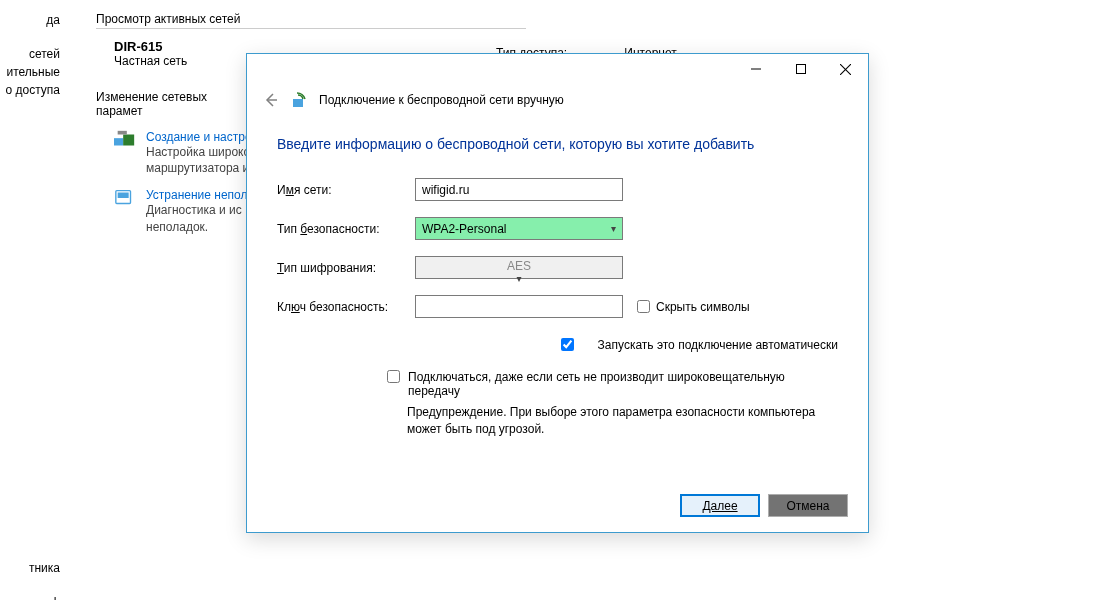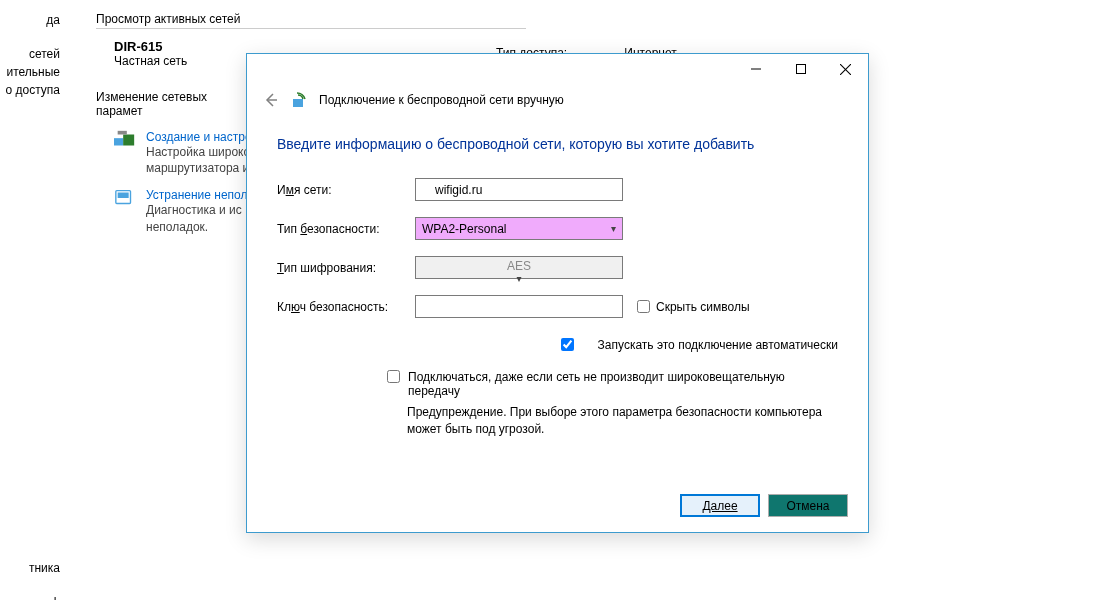--- a/index.html
+++ b/index.html
@@ -30,35 +30,35 @@
     .back-arrow { width: 20px; height: 20px; display: flex; align-items: center; justify-content: center; color: #606060; }
     .dlg-icon { width: 18px; height: 18px; }
     .dlg-title { font-size: 12px; color: #000; }
 
     .dlg-body { padding: 12px 30px 10px 30px; }
     .headline { color: #003399; font-size: 14px; font-weight: 400; margin-bottom: 26px; }
 
     .form-row { display: flex; align-items: center; margin-bottom: 16px; }
     .form-label { width: 138px; font-size: 12px; color: #000; }
     .form-label .ul { text-decoration: underline; }
-    .txt-input { width: 208px; height: 23px; border: 1px solid #7a7a7a; padding: 2px 19px; font-size: 12px; }
+    .txt-input { width: 208px; height: 23px; border: 1px solid #7a7a7a; padding: 2px 6px; font-size: 12px; }
     .select-wrap { position: relative; width: 208px; height: 23px; }
-    .select-box { width: 100%; height: 100%; border: 1px solid #7a7a7a; background: #f0abfc; padding: 2px 6px; font-size: 12px; display: flex; align-items: center; justify-content: space-between; }
+    .select-box { width: 100%; height: 100%; border: 1px solid #7a7a7a; background: #86efac; padding: 2px 6px; font-size: 12px; display: flex; align-items: center; justify-content: space-between; }
     .select-box.disabled { color: #888; background: #f0f0f0; flex-direction: column; }
     .chev { font-size: 10px; color: #444; }
     .hide-chk { margin-left: 14px; display: flex; align-items: center; gap: 6px; font-size: 12px; }
 
     .chk-row { display: flex; align-items: flex-start; margin: 20px 0 10px 110px; gap: 24px; font-size: 12px; justify-content: flex-end; }
     .chk-block { margin-left: 110px; margin-top: 18px; }
     .chk-block .warn { margin: 6px 0 0 20px; font-size: 12px; line-height: 1.4; }
 
     input[type="checkbox"] { width: 13px; height: 13px; margin: 0; }
 
     .dlg-footer { position: absolute; bottom: 15px; right: 20px; display: flex; gap: 8px; }
-    .btn { min-width: 80px; height: 23px; border: 1px solid #adadad; background: #0f766e; font-size: 12px; display: flex; align-items: center; justify-content: center; padding: 0 14px; }
+    .btn { min-width: 80px; height: 23px; border: 1px solid #adadad; background: #737373; font-size: 12px; display: flex; align-items: center; justify-content: center; padding: 0 14px; }
     .btn.primary { border: 2px solid #0078d7; background: #e5f1fb; }
 
     .bottom-frag { position: absolute; left: 0; top: 557px; width: 60px; font-size: 12px; }
     .bottom-frag div { padding: 4px 0; text-align: right; }
   </style>
 </head>
 <body>
 
 <div class="bg-page">
   <div class="bg-left-frag">
@@ -186,21 +186,21 @@
     <div class="chk-row">
       <input type="checkbox" checked="" style="">
       <span><span></span><span class="ul">З</span><span>апускать это подключение автоматически</span></span>
     </div>
 
     <div class="chk-block">
       <div style="display:flex; gap:8px; align-items:flex-start;">
         <input type="checkbox" style="">
         <span><span></span><span class="ul">П</span><span>одключаться, даже если сеть не производит широковещательную передачу</span></span>
       </div>
-      <div class="warn">Предупреждение. При выборе этого параметра безопасности компьютера может быть под угрозой.</div>
+      <div class="warn">Предупреждение. При выборе этого параметра езопасности компьютера может быть под угрозой.</div>
     </div>
   </div>
 
   <div class="dlg-footer">
     <div class="btn primary">
         <span style="text-decoration:underline;">Далее</span>
       </div>
     <div class="btn">Отмена</div>
   </div>
 </div>

